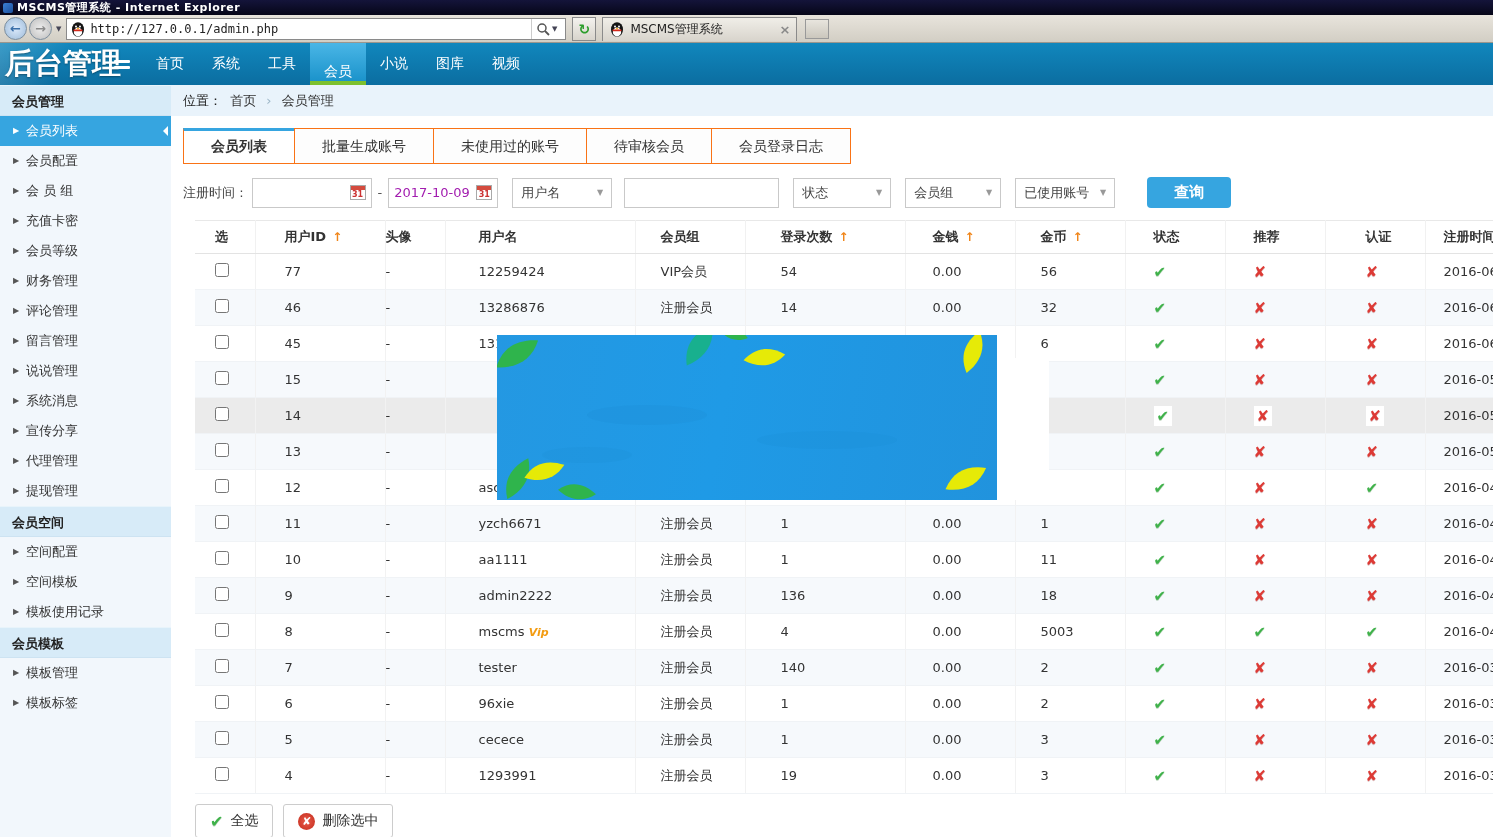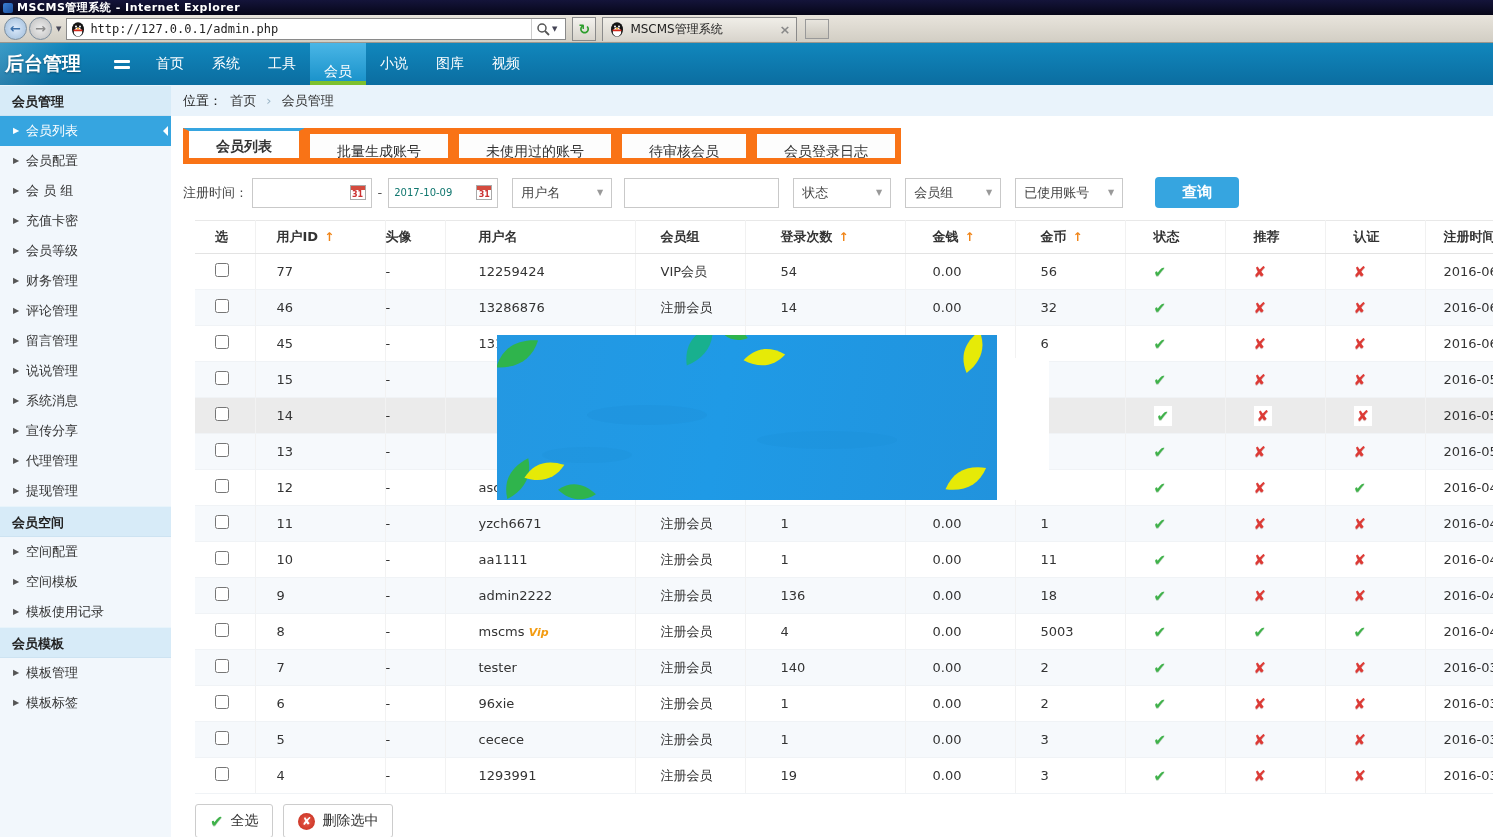--- a/index.html
+++ b/index.html
@@ -21,21 +21,21 @@
   .favicon { width:16px; height:16px; flex:0 0 16px; }
   .addr-tools { display:flex; align-items:center; border-left:1px solid #ccc; padding-left:4px; height:100%; }
   .refresh-btn { width:24px; height:24px; border:1px solid #8a8a8a; background:linear-gradient(#f4f2ee,#d8d4cc); display:flex; align-items:center; justify-content:center; color:#2d9e2d; font-size:14px; font-weight:bold; margin:0 6px; }
   .browser-tab { width:195px; height:24px; background:linear-gradient(#f0eee8,#d8d4cc); border:1px solid #8a8a8a; border-bottom:none; display:flex; align-items:center; padding:0 6px; font-size:12px; color:#222; }
   .browser-tab .tab-title { flex:1; margin-left:5px; white-space:nowrap; overflow:hidden; }
   .tab-close { color:#888; font-size:13px; font-weight:bold; }
   .newtab-stub { width:24px; height:20px; background:linear-gradient(#e8e5de,#cbc7bd); border:1px solid #999; margin-left:8px; }
 
   
   .navbar { height:42px; background:linear-gradient(#1187bd,#0b6da0); display:flex; align-items:center; position:relative; color:#fff; }
-  .logo-zone { width:100px; padding-left:5px; font-size:19px; font-weight:bold; white-space:nowrap; text-shadow:0 1px 2px rgba(0,0,0,.35); background:linear-gradient(115deg, rgba(255,255,255,.18), rgba(255,255,255,0) 60%); height:100%; display:flex; align-items:center; }
+  .logo-zone { width:100px; padding-left:5px; font-size:29px; font-weight:bold; white-space:nowrap; text-shadow:0 1px 2px rgba(0,0,0,.35); background:linear-gradient(115deg, rgba(255,255,255,.18), rgba(255,255,255,0) 60%); height:100%; display:flex; align-items:center; }
   .hamburger { width:16px; margin:0 12px 0 14px; }
   .hamburger i { display:block; height:3px; background:#fff; border-radius:1px; margin:3px 0; }
   #nav-items { display:flex; height:100%; }
   .nav-item { padding:0 14px; height:100%; display:flex; align-items:center; font-size:14px; cursor:pointer; }
   .nav-item.active { background:linear-gradient(#4ab6e6,#1b93cb); border-bottom:4px solid #7cc02e; padding-top:20px; }
   .nav-note { position:absolute; right:2px; top:0; height:42px; line-height:42px; font-size:12.5px; color:#eaf6fd; white-space:nowrap; }
 
   
   .main { display:flex; height:752px; }
   .sidebar { width:171px; flex:0 0 171px; background:#f2f7fc; height:100%; }
@@ -48,45 +48,45 @@
 
   .content { flex:1; background:#fff; overflow:hidden; position:relative; }
   .breadcrumb { height:31px; line-height:31px; background:#e9f3fb; font-size:13px; color:#444; padding-left:12px; }
   .breadcrumb .bc-label { font-weight:normal; color:#222; }
   .breadcrumb .bc-link { color:#333; margin:0 4px; cursor:pointer; }
   .breadcrumb .bc-sep { color:#9ab4c6; margin:0 2px; }
   .breadcrumb .bc-cur { color:#333; margin-left:4px; }
 
   
   .page-tabs { margin:12px 0 0 12px; display:flex; }
-  .page-tab { height:36px; line-height:34px; padding:0 27px; border:6px solid #f97316; background:#fdfdfd; font-size:14px; color:#333; margin-right:-1px; cursor:pointer; }
+  .page-tab { height:36px; line-height:34px; padding:0 27px; border:1px solid #f97316; background:#fdfdfd; font-size:14px; color:#333; margin-right:-1px; cursor:pointer; }
   .page-tab.active { background:#fff; border-top:3px solid #36a5e0; line-height:31px; font-weight:bold; }
 
   
   .filters { margin:13px 0 0 12px; display:flex; align-items:center; font-size:13px; color:#444; }
   .f-label { margin-right:8px; }
   .datebox { width:120px; height:30px; border:1px solid #c9c9c9; display:flex; align-items:center; padding:0 5px; background:#fff; }
-  .datebox .dval { flex:1; font-size:10px; color:#0f766e; }
+  .datebox .dval { flex:1; font-size:13px; color:#a21caf; }
   .cal-icon { width:16px; height:15px; border:1px solid #a9a9a9; background:#fff; position:relative; font-size:8px; color:#c33; text-align:center; line-height:17px; font-weight:bold; }
   .cal-icon::before { content:''; position:absolute; left:0; right:0; top:0; height:4px; background:#d44b3e; }
   .dash { margin:0 6px; color:#555; }
   .selbox { height:30px; border:1px solid #c9c9c9; background:#fff; display:flex; align-items:center; justify-content:space-between; padding:0 8px; margin-left:14px; cursor:pointer; }
   .selbox .caret { font-size:8px; color:#999; margin-left:8px; }
   .txtbox { width:155px; height:30px; border:1px solid #c9c9c9; margin-left:12px; padding:0 6px; font-size:13px; font-family:inherit; }
   .search-btn { width:84px; height:31px; background:#36a5e0; color:#fff; border:none; border-radius:4px; font-size:15px; font-weight:bold; margin-left:32px; cursor:pointer; font-family:inherit; }
 
   
   #member-table { margin:12px 0 0 24px; border-collapse:collapse; table-layout:fixed; width:1350px; font-size:13px; color:#333; }
   #member-table th { height:33px; font-weight:bold; text-align:left; border-top:1px solid #e8e8e8; border-bottom:1px solid #e3e3e3; border-right:1px solid #f1f1f1; white-space:nowrap; }
   #member-table td { height:36px; text-align:left; border-bottom:1px solid #f0f3f6; border-right:1px solid #f2f2f2; white-space:nowrap; overflow:hidden; }
   #member-table tbody tr:nth-child(even) { background:#f6f9fc; }
   #member-table tbody tr.row-hover { background:#ebebeb; }
-  .c0{padding-left:20px;} .c1{padding-left:21px;} .c2{} .c3{padding-left:33px;}
+  .c0{padding-left:20px;} .c1{padding-left:29px;} .c2{} .c3{padding-left:33px;}
   .c4{padding-left:25px;} .c5{padding-left:35px;} .c6{padding-left:27px;} .c7{padding-left:25px;}
-  .c8{padding-left:28px;} .c9{padding-left:28px;} .c10{padding-left:28px;} .c11{padding-left:18px;}
+  .c8{padding-left:28px;} .c9{padding-left:28px;} .c10{padding-left:40px;} .c11{padding-left:18px;}
   .sort { color:#f08519; font-size:12px; margin-left:6px; font-weight:bold; }
   #member-table input[type=checkbox] { width:14px; height:14px; }
   .ic { font-size:15px; font-weight:bold; }
   .ic.ok { color:#3fb24a; text-shadow:0 1px 0 rgba(0,90,0,.25); }
   .ic.no { color:#dd3a35; text-shadow:0 1px 0 rgba(120,0,0,.25); }
   tr.row-hover .ic { background:#fff; padding:1px 3px; }
   .vip { color:#f39c12; font-style:italic; font-weight:bold; font-size:11px; }
 
   
   .footer-actions { margin:10px 0 0 24px; display:flex; }
@@ -219,21 +219,21 @@
       </div>
       <input class="txtbox" type="text" value="" style="">
       <div class="selbox" style="width:98px">
         <span>状态</span>
           <span class="caret">▼</span>
       </div>
       <div class="selbox" style="width:96px">
         <span>会员组</span>
           <span class="caret">▼</span>
       </div>
-      <div class="selbox" style="width:108px">
+      <div class="selbox" style="width:100px">
         <span>已使用账号</span>
           <span class="caret">▼</span>
       </div>
       <button class="search-btn">查询</button>
     </div>
 
     <table id="member-table">
       <colgroup>
         <col style="width:60px">
           <col style="width:130px">

